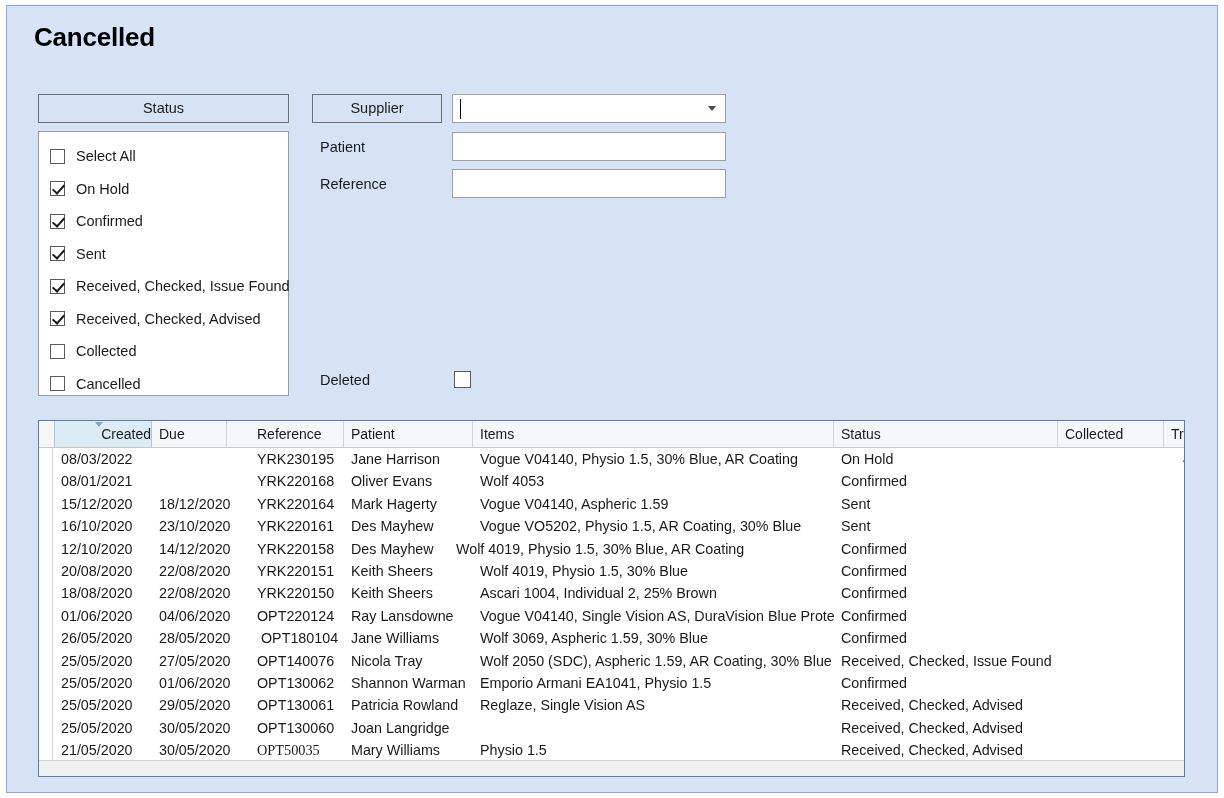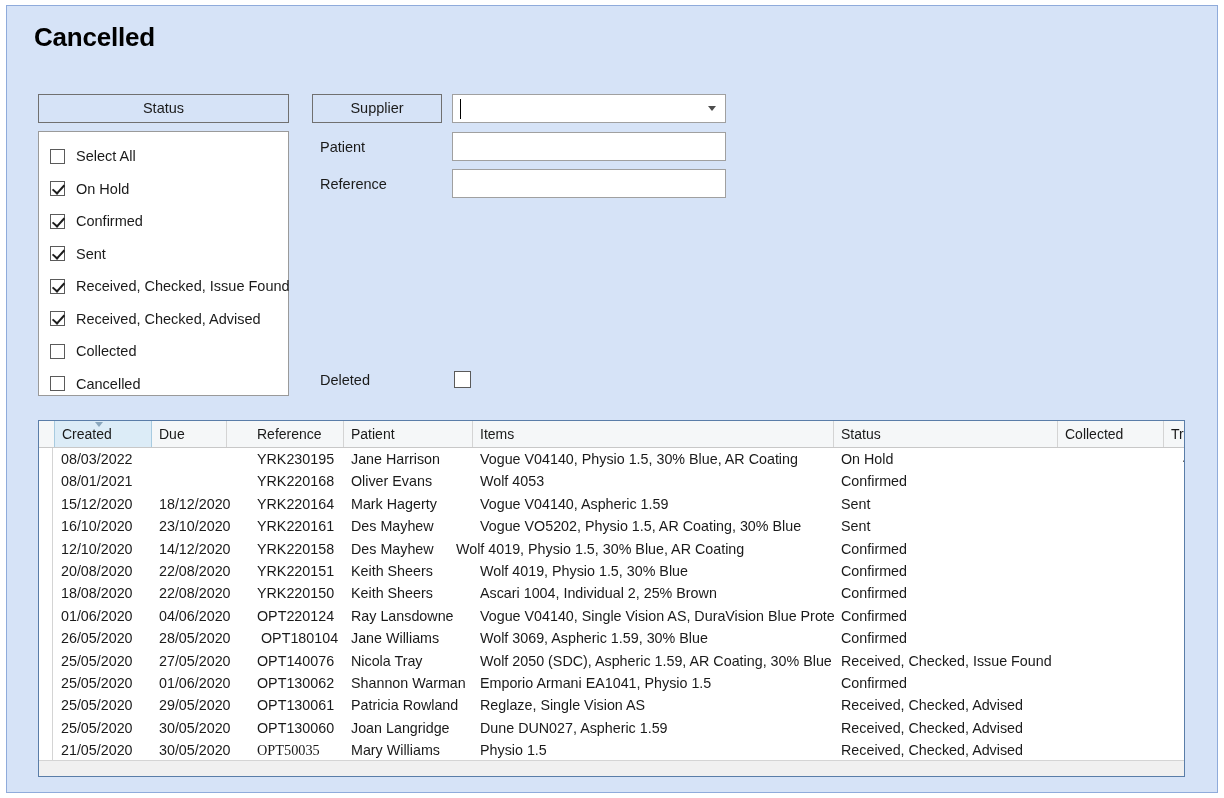--- a/index.html
+++ b/index.html
@@ -251,21 +251,21 @@
   <div class="field-input" id="patient-input"></div>
 
   <div class="field-label" id="reference-label">Reference</div>
   <div class="field-input" id="reference-input"></div>
 
   <div class="field-label" id="deleted-label">Deleted</div>
   <div id="deleted-checkbox"></div>
 
   <div id="grid">
     <div id="grid-header">
-        <div class="hdr-cell sorted" style="left: 15px; width: 98px;">Created<span class="sort-arrow"></span></div>
+        <div class="hdr-cell sorted" style="left: 15px; width: 98px; text-align: right;">Created<span class="sort-arrow"></span></div>
         <div class="hdr-cell" style="left: 113px; width: 75px;">Due</div>
         <div class="hdr-cell" style="left: 211px; width: 94px;">Reference</div>
         <div class="hdr-cell" style="left: 305px; width: 129px;">Patient</div>
         <div class="hdr-cell" style="left: 434px; width: 361px;">Items</div>
         <div class="hdr-cell" style="left: 795px; width: 224px;">Status</div>
         <div class="hdr-cell" style="left: 1019px; width: 106px;">Collected</div>
         <div class="hdr-cell" style="left: 1125px; width: 35px;">Tray</div>
       </div>
     <div id="row-selector-col"></div>
     <div id="grid-body">
@@ -387,21 +387,20 @@
           <div class="cell" style="left: 419px; width: 361px; padding-left: 7px; padding-right: 0px;">Reglaze, Single Vision AS</div>
           <div class="cell" style="left: 780px; width: 224px; padding-left: 7px; padding-right: 0px;">Received, Checked, Advised</div>
           <div class="cell" style="left: 1004px; width: 106px; padding-left: 7px; padding-right: 0px;"></div>
           <div class="cell num" style="left: 1110px; width: 35px; padding-left: 0px; padding-right: 8px;"></div>
         </div>
         <div class="grid-row">
           <div class="cell" style="left: 0px; width: 98px; padding-left: 7px; padding-right: 0px;">25/05/2020</div>
           <div class="cell" style="left: 98px; width: 98px; padding-left: 7px; padding-right: 0px;">30/05/2020</div>
           <div class="cell" style="left: 196px; width: 94px; padding-left: 7px; padding-right: 0px;">OPT130060</div>
           <div class="cell" style="left: 290px; width: 129px; padding-left: 7px; padding-right: 0px;">Joan Langridge</div>
-          <div class="cell" style="left: 419px; width: 361px; padding-left: 7px; padding-right: 0px;">Dune DUN027, Aspheric 1.59</div>
           <div class="cell" style="left: 780px; width: 224px; padding-left: 7px; padding-right: 0px;">Received, Checked, Advised</div>
           <div class="cell" style="left: 1004px; width: 106px; padding-left: 7px; padding-right: 0px;"></div>
           <div class="cell num" style="left: 1110px; width: 35px; padding-left: 0px; padding-right: 8px;"></div>
         </div>
         <div class="grid-row">
           <div class="cell" style="left: 0px; width: 98px; padding-left: 7px; padding-right: 0px;">21/05/2020</div>
           <div class="cell" style="left: 98px; width: 98px; padding-left: 7px; padding-right: 0px;">30/05/2020</div>
           <div class="cell" style="left: 196px; width: 94px; padding-left: 7px; padding-right: 0px; font-family: Liberation Serif, serif;">OPT50035</div>
           <div class="cell" style="left: 290px; width: 129px; padding-left: 7px; padding-right: 0px;">Mary Williams</div>
           <div class="cell" style="left: 419px; width: 361px; padding-left: 7px; padding-right: 0px;">Physio 1.5</div>

